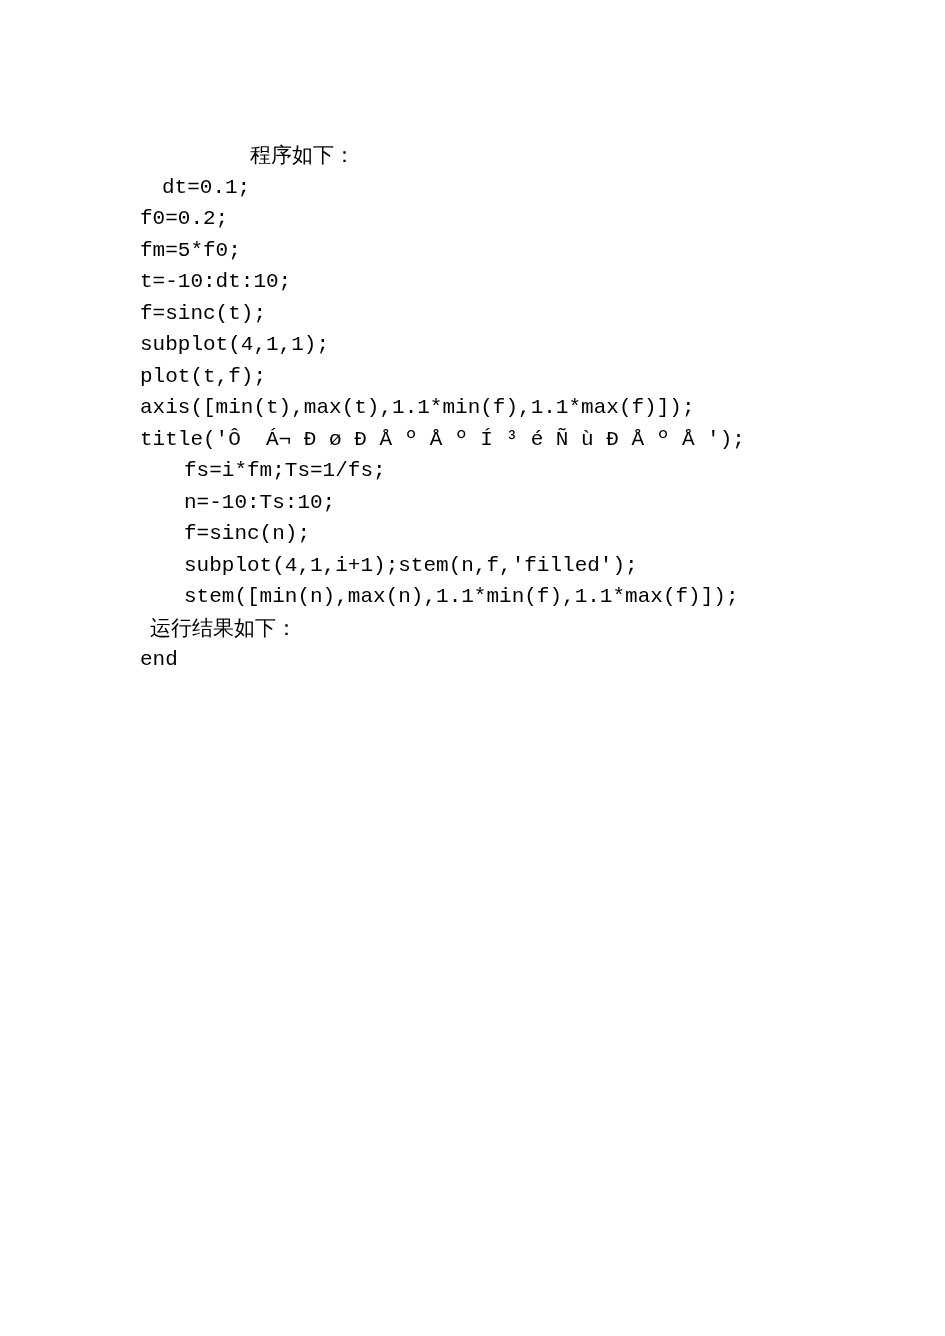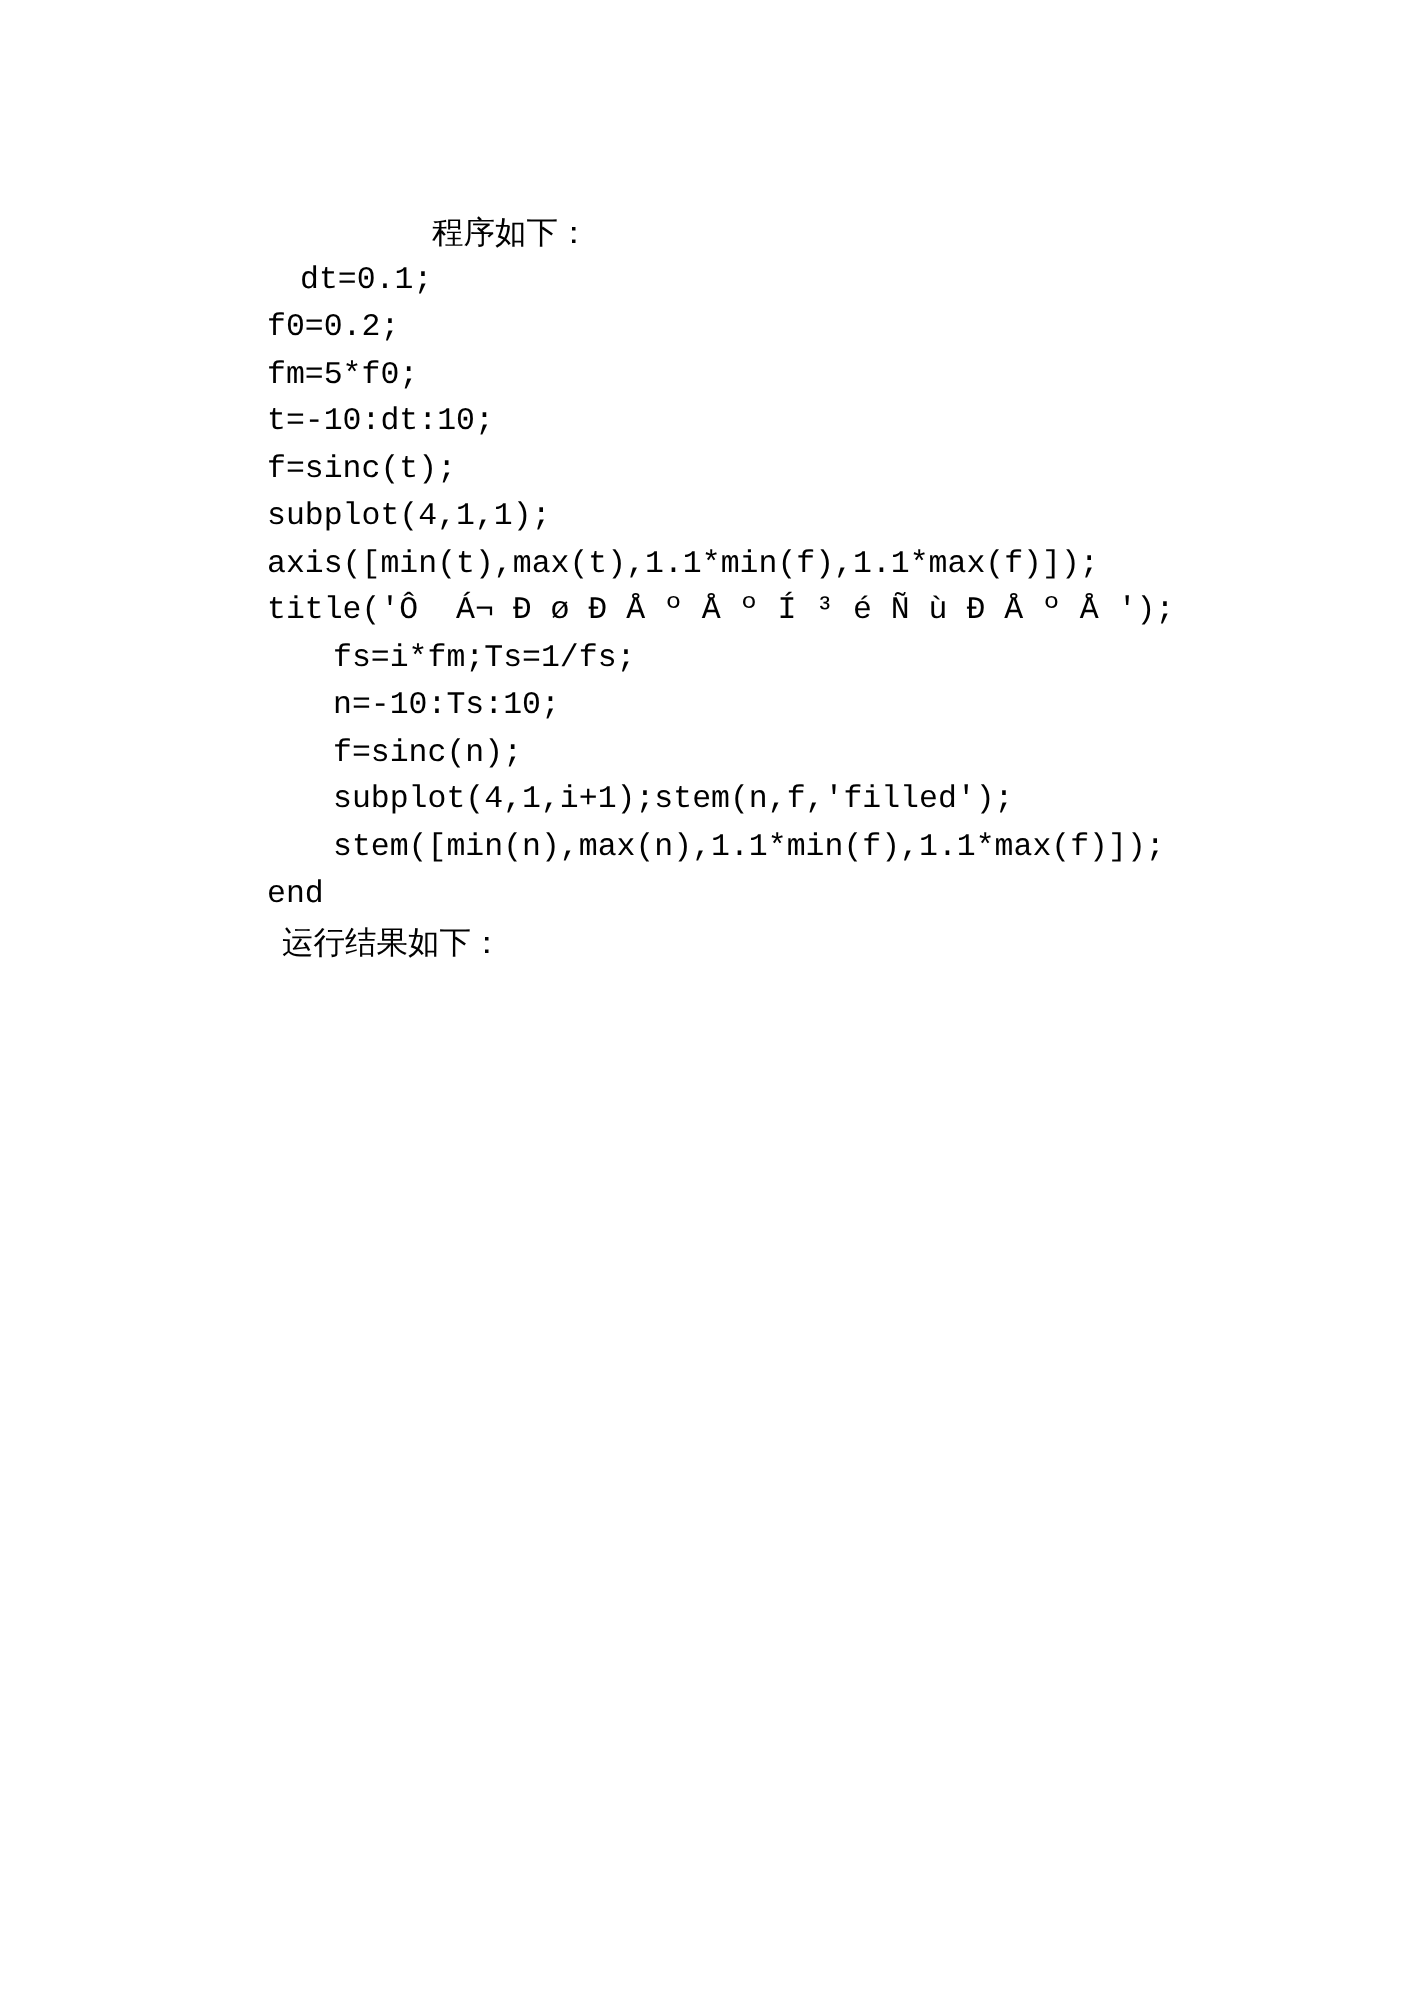--- a/index.html
+++ b/index.html
@@ -13,21 +13,20 @@
     box-sizing: border-box;
     width: 945px;
     padding: 140px 60px 60px 140px;
     font-family: "SimSun", "Courier New", monospace;
     font-size: 21px;
     color: #000;
     line-height: 1.5;
   }
   .line {
     white-space: pre;
-    margin-left: 38px;
   }
   .cn {
     font-family: "SimSun", "宋体", serif;
   }
   .mono {
     font-family: "Courier New", "SimSun", monospace;
   }
   .indent-title { padding-left: 110px; }
   .indent-dt    { padding-left: 22px; }
   .indent-inner { padding-left: 44px; }
@@ -38,24 +37,25 @@
 <div class="page">
 
   <div class="line cn indent-title">程序如下：</div>
 
   <div class="line mono indent-dt">dt=0.1;</div>
   <div class="line mono">f0=0.2;</div>
   <div class="line mono">fm=5*f0;</div>
   <div class="line mono">t=-10:dt:10;</div>
   <div class="line mono">f=sinc(t);</div>
   <div class="line mono">subplot(4,1,1);</div>
+  <div class="line mono">plot(t,f);</div>
   <div class="line mono">axis([min(t),max(t),1.1*min(f),1.1*max(f)]);</div>
   <div class="line mono">title('Ô  Á¬ Ð ø Ð Å º Å º Í ³ é Ñ ù Ð Å º Å ');</div>
   <div class="line mono indent-inner">fs=i*fm;Ts=1/fs;</div>
   <div class="line mono indent-inner">n=-10:Ts:10;</div>
   <div class="line mono indent-inner">f=sinc(n);</div>
   <div class="line mono indent-inner">subplot(4,1,i+1);stem(n,f,'filled');</div>
   <div class="line mono indent-inner">stem([min(n),max(n),1.1*min(f),1.1*max(f)]);</div>
+  <div class="line cn" style="padding-left:10px;">运行结果如下：</div>
+
   <div class="line mono">end</div>
-
-  <div class="line cn" style="padding-left:10px;">运行结果如下：</div>
 
 </div>
 
 </body></html>

